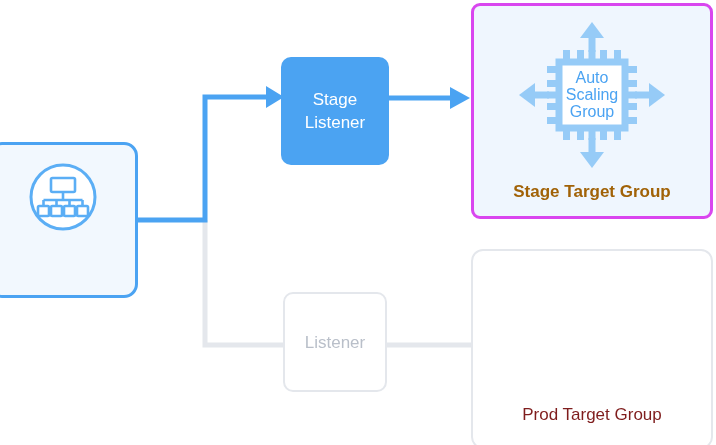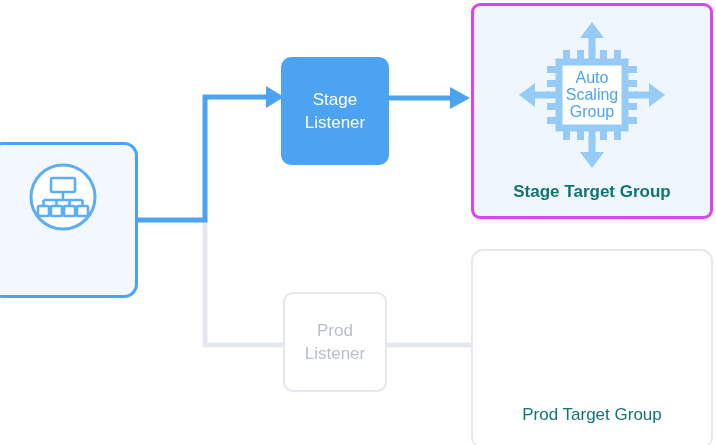--- a/index.html
+++ b/index.html
@@ -102,21 +102,21 @@
     background: #EFF6FE;
     border: 3px solid #d946ef;
     border-radius: 9px;
   }
   #stage-target-group .group-label {
     position: absolute;
     left: 0;
     right: 0;
     bottom: 14px;
     text-align: center;
-    color: #0f766e;
+    color: #a16207;
     font-size: 17px;
     font-weight: bold;
   }
   #stage-target-group .asg-icon-wrap {
     position: absolute;
     left: 50%;
     top: 14px;
     transform: translateX(-50%);
     width: 150px;
     height: 150px;
@@ -131,21 +131,21 @@
     background: #ffffff;
     border: 2px solid #E4E7EC;
     border-radius: 12px;
   }
   #prod-target-group .group-label {
     position: absolute;
     left: 0;
     right: 0;
     bottom: 22px;
     text-align: center;
-    color: #0f766e;
+    color: #7f1d1d;
     font-size: 17px;
   }
 </style>
 </head>
 <body>
 
 <div id="canvas">
 
   <svg class="svg-layer" viewBox="0 0 716 445" xmlns="http://www.w3.org/2000/svg">
 
@@ -186,21 +186,20 @@
 
   <div class="node" id="stage-listener">
     <div class="node-label">
       <div>Stage</div>
       <div>Listener</div>
     </div>
   </div>
 
   <div class="node" id="prod-listener">
     <div class="node-label">
-      <div>Prod</div>
       <div>Listener</div>
     </div>
   </div>
 
   <div class="node" id="stage-target-group">
     <div class="asg-icon-wrap">
       <svg width="150" height="150" viewBox="0 0 150 150">
         <g fill="#96CBF7">
 
           <rect x="71.5" y="8" width="7" height="24"></rect>

